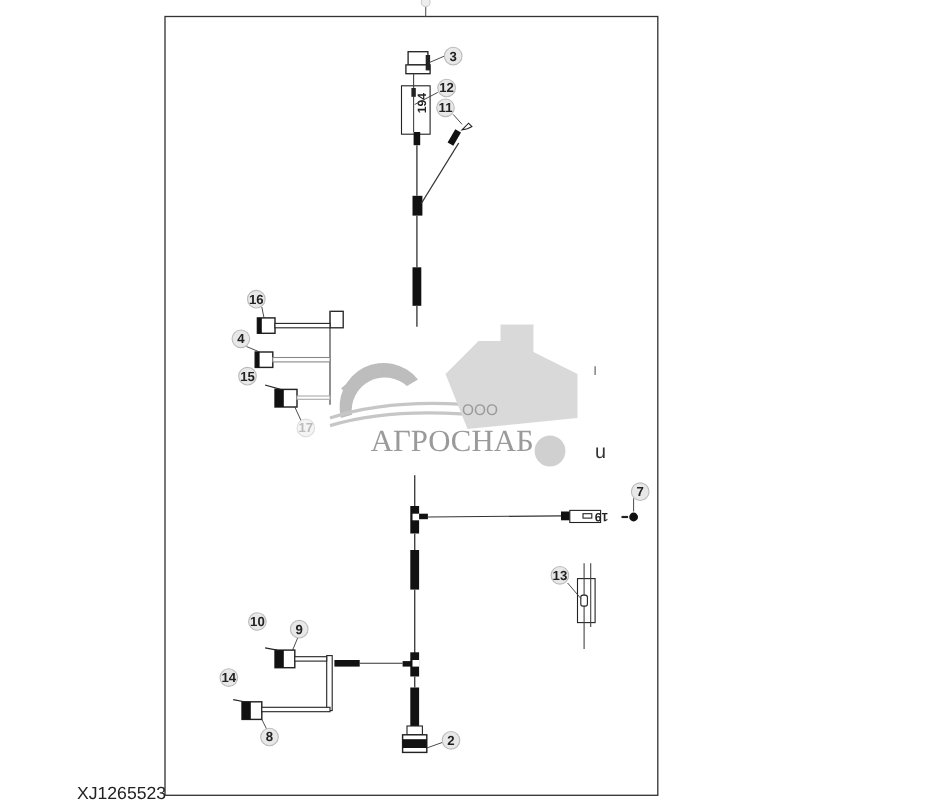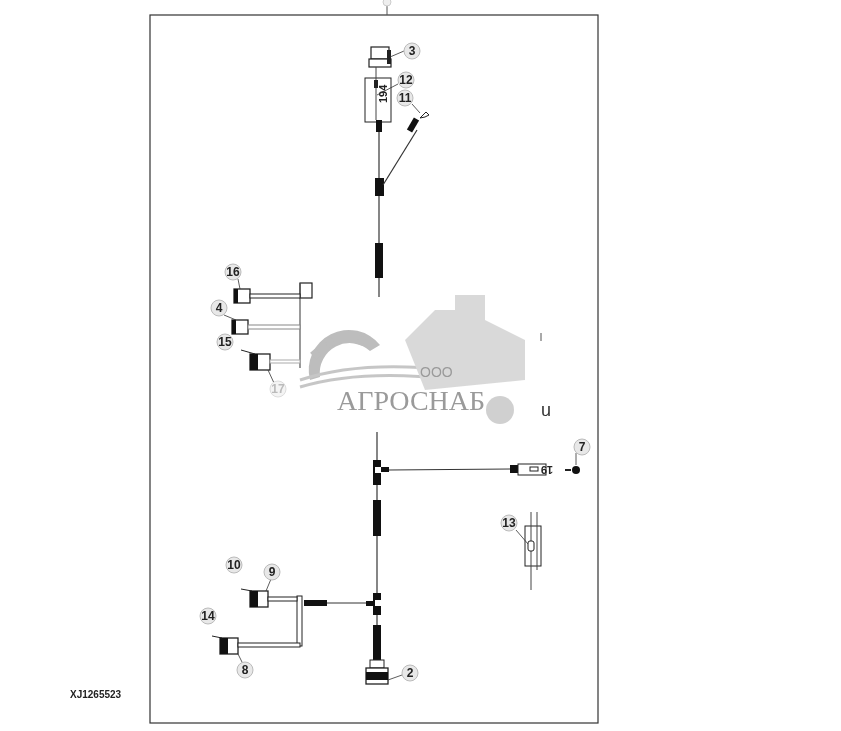--- a/index.html
+++ b/index.html
@@ -2,21 +2,21 @@
 <html><head>
 <meta charset="utf-8">
 <style>
   html,body{margin:0;padding:0;background:#fff;}
   body{width:841px;height:731px;position:relative;overflow:hidden;font-family:"Liberation Sans",sans-serif;}
   #diagram{position:absolute;left:0;top:0;}
   .callout-text{font-family:"Liberation Sans",sans-serif;font-weight:bold;font-size:12px;fill:#222;}
   .callout-faint{fill:#bbb;}
   .wm-text{font-family:"Liberation Serif",serif;font-size:28px;fill:#9a9a9a;}
   .wm-ooo{font-family:"Liberation Sans",sans-serif;font-size:14px;fill:#9a9a9a;}
-  #figure-id{position:absolute;left:70px;top:689px;font-size:10px;font-weight:bold;color:#222;}
+  #figure-id{position:absolute;left:70px;top:713px;font-size:16px;font-weight:normal;color:#222;}
 </style>
 </head>
 <body>
 
 <svg id="diagram" width="841" height="731" viewBox="0 0 841 731">
 
   <rect x="150" y="15" width="448" height="708" fill="none" stroke="#333" stroke-width="1.2"></rect>
   <line x1="387" y1="4" x2="387" y2="15" stroke="#555" stroke-width="1"></line>
   <circle cx="387" cy="2" r="4" fill="#eee" stroke="#ccc"></circle>
 

